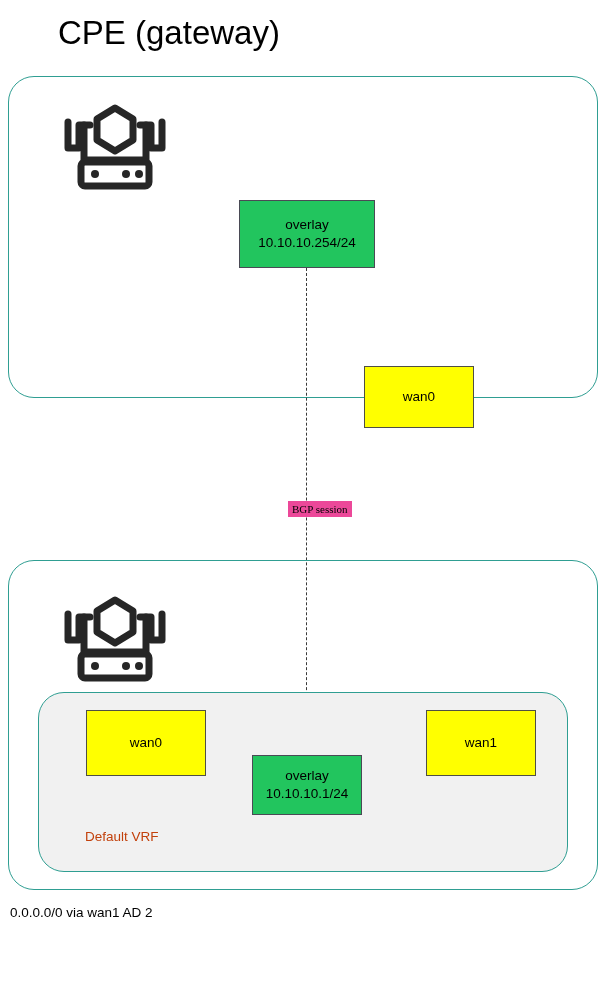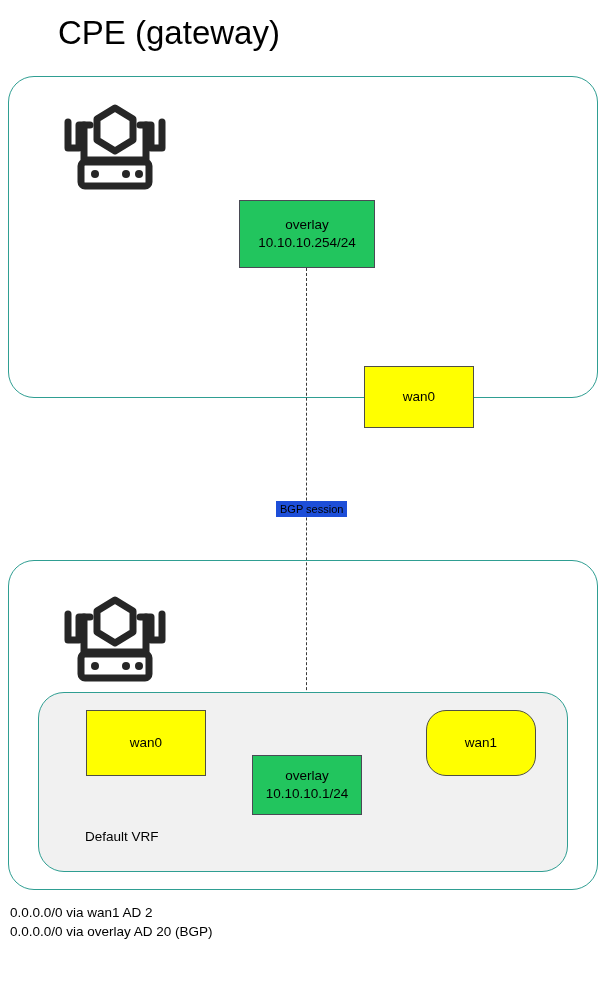--- a/index.html
+++ b/index.html
@@ -58,21 +58,21 @@
     width: 530px; height: 180px;
     border: 1.4px solid #2f9e92;
     border-radius: 26px;
     background: #f1f1f1;
     box-sizing: border-box;
   }
   #vrf-label {
     position: absolute;
     left: 85px;  top: 829px;
     font-size: 13.5px;
-    color: #000000;
+    color: #c2410c;
     white-space: nowrap;
   }
 
   
   .router-icon {
     position: absolute;
     width: 122px;
     height: 96px;
   }
   #router-icon-gateway { left: 54px; top: 100px; }
@@ -100,40 +100,41 @@
   .box-overlay {
     background: #22c55e;
     border: 1.6px solid #4a4a55;
   }
 
   #overlay-gateway { left: 239px; top: 200px; width: 136px; height: 68px; }
   #wan0-gateway    { left: 364px; top: 366px; width: 110px; height: 62px; }
 
   #wan0-cpe        { left: 86px;  top: 710px; width: 120px; height: 66px; }
   #overlay-cpe     { left: 252px; top: 755px; width: 110px; height: 60px; }
-  #wan1-cpe        { left: 426px; top: 710px; width: 110px; height: 66px; border-radius: 20px; }
+  #wan1-cpe        { left: 426px; top: 710px; width: 110px; height: 66px; }
 
   
   #bgp-line {
     position: absolute;
     left: 306px;
     top: 268px;
     width: 0;
     height: 487px;
     border-left: 1.5px dashed #3a3a3a;
   }
   #bgp-label {
     position: absolute;
-    left: 276px;
+    left: 288px;
     top: 501px;
     font-size: 11px;
     color: #000000;
-    background: #1d4ed8;
+    background: #ec4899;
     padding: 2px 4px;
     white-space: nowrap;
+    font-family: Liberation Serif, serif;
   }
 
   
   #routing-table {
     position: absolute;
     left: 10px;
     top: 903px;
     width: 420px;
   }
   #routing-table-title {
@@ -220,16 +221,15 @@
     <span class="line">overlay</span>
     <span class="line">10.10.10.1/24</span>
   </div>
 
   <div class="node-box box-wan" id="wan1-cpe">
     <span class="line">wan1</span>
   </div>
 
   <div id="routing-table">
     <div class="route-entry">0.0.0.0/0 via wan1 AD 2</div>
-    <div class="route-entry">0.0.0.0/0 via overlay AD 20 (BGP)</div>
   </div>
 
 </div>
 
 </body></html>

